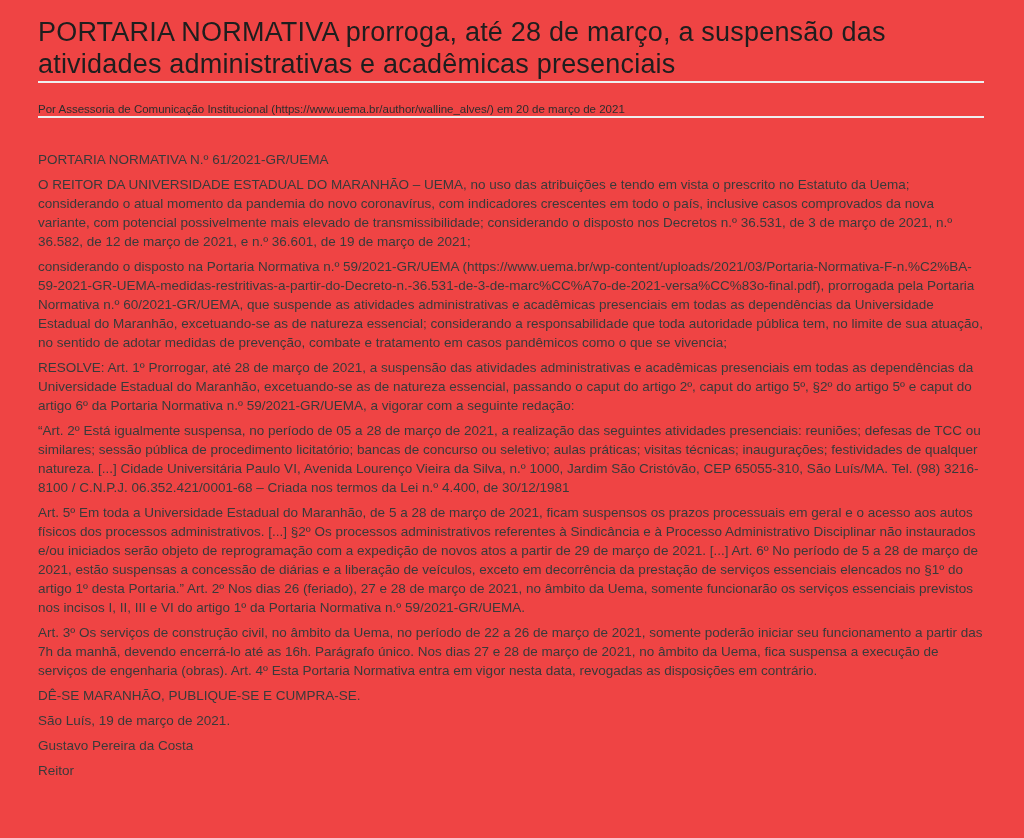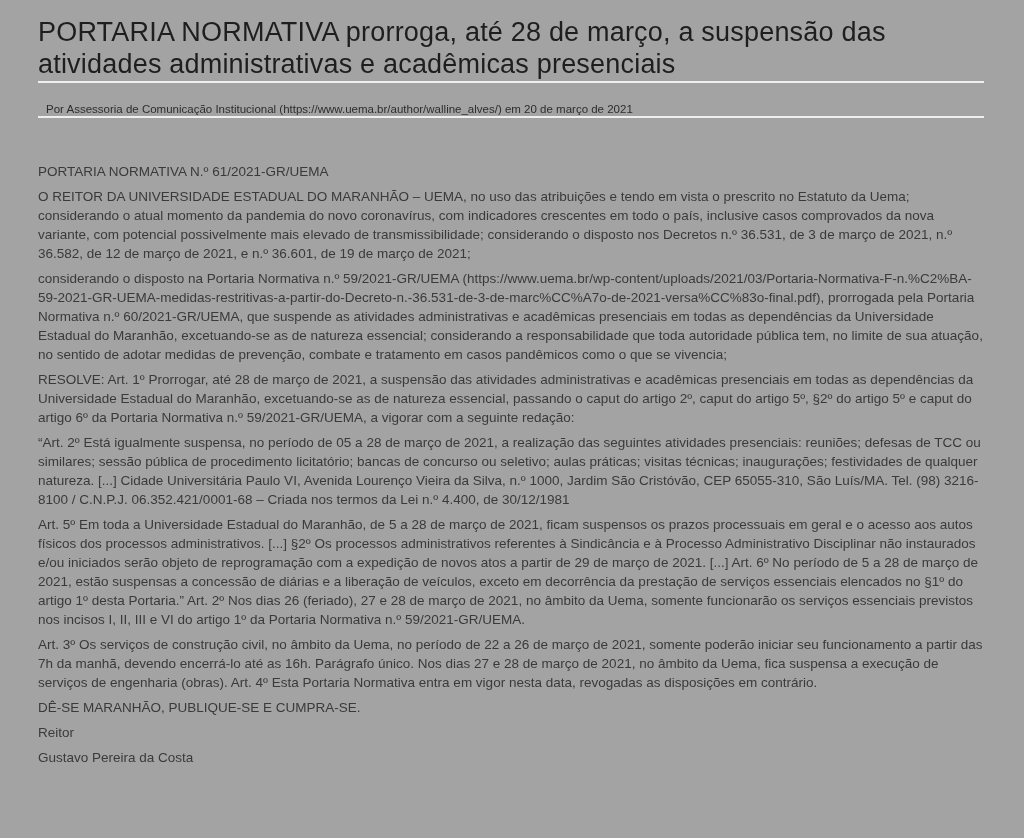--- a/index.html
+++ b/index.html
@@ -6,46 +6,46 @@
     margin: 0;
     padding: 0;
     background: #ffffff;
   }
   .page {
     width: 1024px;
     min-height: 838px;
     box-sizing: border-box;
     padding: 16px 40px 0 38px;
     font-family: "Liberation Sans", sans-serif;
-    background: #a3a3a3;
+    background: #ef4444;
   }
   .title {
     margin: 0;
     font-size: 27px;
     line-height: 1.2;
     font-weight: 500;
     letter-spacing: 0.2px;
     color: #1e1e1e;
   }
   hr.rule {
     border: none;
     border-top: 2px solid #efefef;
     margin: 0;
     width: 100%;
   }
   .rule-top { margin-top: 15px; }
   .rule-bottom { margin-top: 21px; }
   .byline {
-    margin: 19px 0 0 8px;
+    margin: 19px 0 0 0;
     font-size: 11.5px;
     line-height: 14px;
     color: #2d2d2d;
   }
   .article {
-    margin-top: 44px;
+    margin-top: 32px;
     padding-bottom: 8px;
   }
   .article p {
     margin: 0 0 6px 0;
     font-size: 13.5px;
     line-height: 19px;
     color: #3a3a3a;
     word-wrap: break-word;
   }
 </style>
@@ -64,17 +64,18 @@
 
   <div class="article">
     <p>PORTARIA NORMATIVA N.º 61/2021-GR/UEMA</p>
     <p>O REITOR DA UNIVERSIDADE ESTADUAL DO MARANHÃO – UEMA, no uso das atribuições e tendo em vista o prescrito no Estatuto da Uema; considerando o atual momento da pandemia do novo coronavírus, com indicadores crescentes em todo o país, inclusive casos comprovados da nova variante, com potencial possivelmente mais elevado de transmissibilidade; considerando o disposto nos Decretos n.º 36.531, de 3 de março de 2021, n.º 36.582, de 12 de março de 2021, e n.º 36.601, de 19 de março de 2021;</p>
     <p>considerando o disposto na Portaria Normativa n.º 59/2021-GR/UEMA (https://www.uema.br/wp-content/uploads/2021/03/Portaria-Normativa-F-n.%C2%BA-59-2021-GR-UEMA-medidas-restritivas-a-partir-do-Decreto-n.-36.531-de-3-de-marc%CC%A7o-de-2021-versa%CC%83o-final.pdf), prorrogada pela Portaria Normativa n.º 60/2021-GR/UEMA, que suspende as atividades administrativas e acadêmicas presenciais em todas as dependências da Universidade Estadual do Maranhão, excetuando-se as de natureza essencial; considerando a responsabilidade que toda autoridade pública tem, no limite de sua atuação, no sentido de adotar medidas de prevenção, combate e tratamento em casos pandêmicos como o que se vivencia;</p>
     <p>RESOLVE: Art. 1º Prorrogar, até 28 de março de 2021, a suspensão das atividades administrativas e acadêmicas presenciais em todas as dependências da Universidade Estadual do Maranhão, excetuando-se as de natureza essencial, passando o caput do artigo 2º, caput do artigo 5º, §2º do artigo 5º e caput do artigo 6º da Portaria Normativa n.º 59/2021-GR/UEMA, a vigorar com a seguinte redação:</p>
     <p>“Art. 2º Está igualmente suspensa, no período de 05 a 28 de março de 2021, a realização das seguintes atividades presenciais: reuniões; defesas de TCC ou similares; sessão pública de procedimento licitatório; bancas de concurso ou seletivo; aulas práticas; visitas técnicas; inaugurações; festividades de qualquer natureza. [...] Cidade Universitária Paulo VI, Avenida Lourenço Vieira da Silva, n.º 1000, Jardim São Cristóvão, CEP 65055-310, São Luís/MA. Tel. (98) 3216-8100 / C.N.P.J. 06.352.421/0001-68 – Criada nos termos da Lei n.º 4.400, de 30/12/1981</p>
     <p>Art. 5º Em toda a Universidade Estadual do Maranhão, de 5 a 28 de março de 2021, ficam suspensos os prazos processuais em geral e o acesso aos autos físicos dos processos administrativos. [...] §2º Os processos administrativos referentes à Sindicância e à Processo Administrativo Disciplinar não instaurados e/ou iniciados serão objeto de reprogramação com a expedição de novos atos a partir de 29 de março de 2021. [...] Art. 6º No período de 5 a 28 de março de 2021, estão suspensas a concessão de diárias e a liberação de veículos, exceto em decorrência da prestação de serviços essenciais elencados no §1º do artigo 1º desta Portaria.” Art. 2º Nos dias 26 (feriado), 27 e 28 de março de 2021, no âmbito da Uema, somente funcionarão os serviços essenciais previstos nos incisos I, II, III e VI do artigo 1º da Portaria Normativa n.º 59/2021-GR/UEMA.</p>
     <p>Art. 3º Os serviços de construção civil, no âmbito da Uema, no período de 22 a 26 de março de 2021, somente poderão iniciar seu funcionamento a partir das 7h da manhã, devendo encerrá-lo até as 16h. Parágrafo único. Nos dias 27 e 28 de março de 2021, no âmbito da Uema, fica suspensa a execução de serviços de engenharia (obras). Art. 4º Esta Portaria Normativa entra em vigor nesta data, revogadas as disposições em contrário.</p>
     <p>DÊ-SE MARANHÃO, PUBLIQUE-SE E CUMPRA-SE.</p>
+    <p>São Luís, 19 de março de 2021.</p>
+    <p>Gustavo Pereira da Costa</p>
     <p>Reitor</p>
-    <p>Gustavo Pereira da Costa</p>
   </div>
 
 </div>
 
 </body></html>

